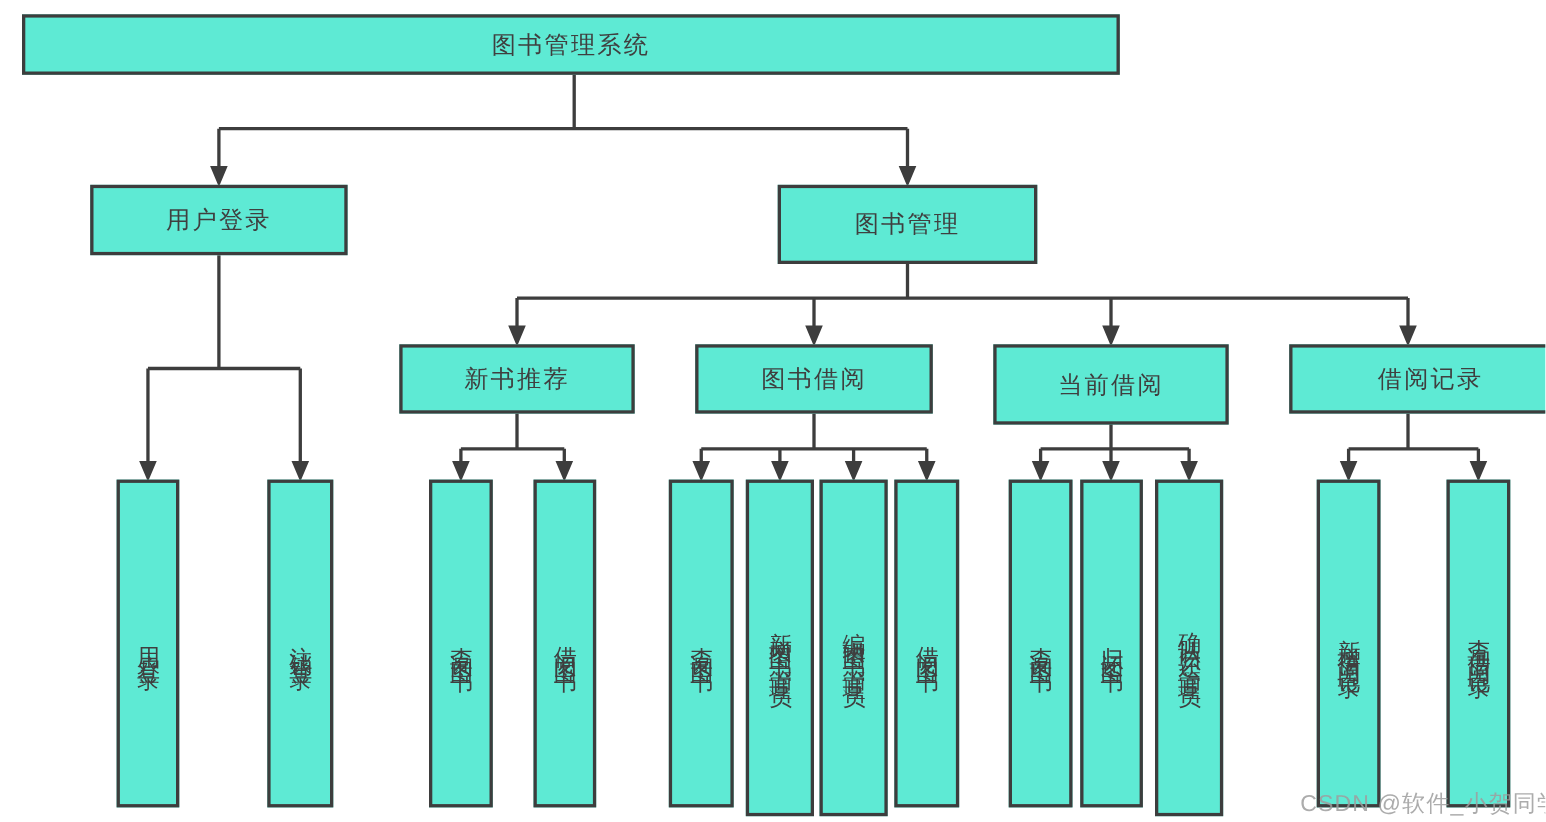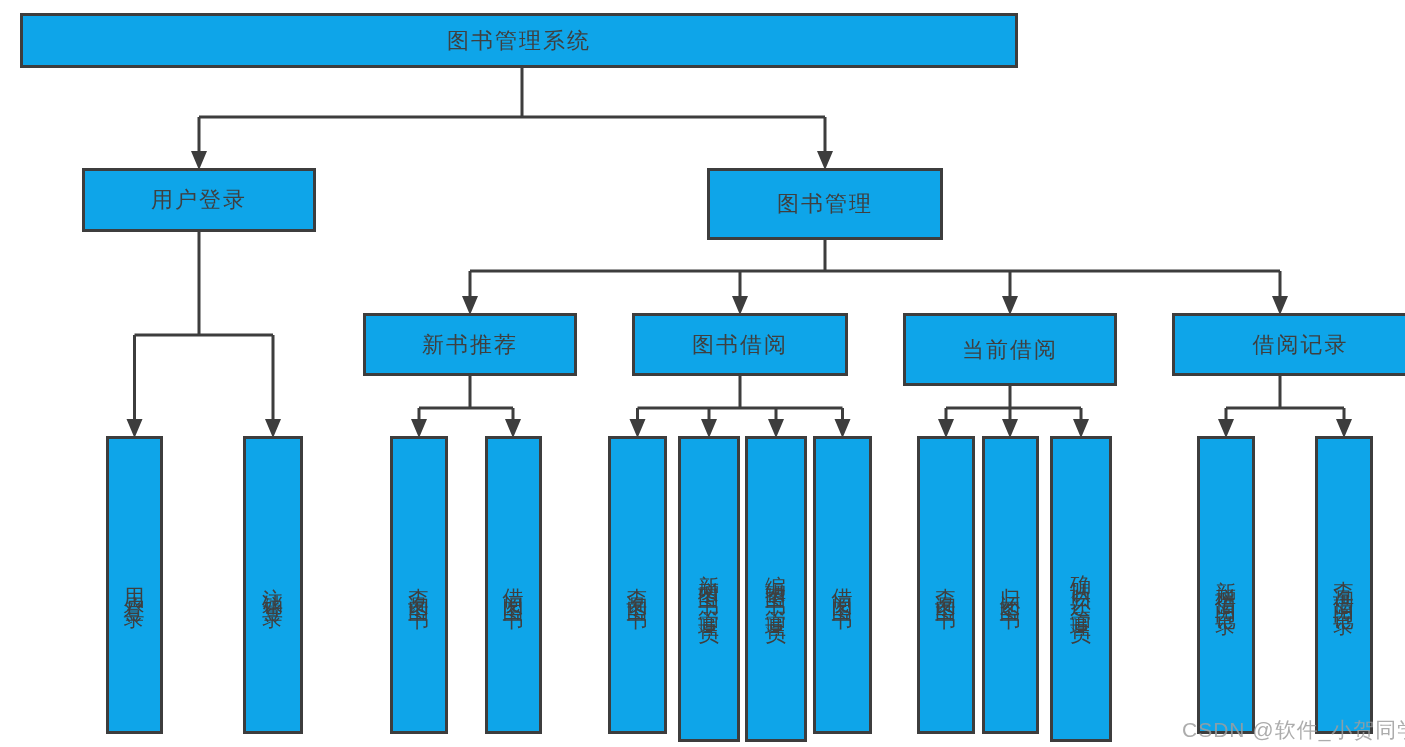--- a/index.html
+++ b/index.html
@@ -14,21 +14,21 @@
   svg.connectors {
     position: absolute;
     left: 0; top: 0;
     width: 1405px; height: 747px;
     z-index: 0;
   }
   .box {
     position: absolute;
     box-sizing: border-box;
     border: 3px solid #3d3d3d;
-    background: #0ea5e9;
+    background: #5eead4;
     display: flex;
     align-items: center;
     justify-content: center;
     color: #3f3f3f;
     z-index: 1;
   }
   .box.h span {
     font-size: 22px;
     letter-spacing: 2px;
     white-space: nowrap;

